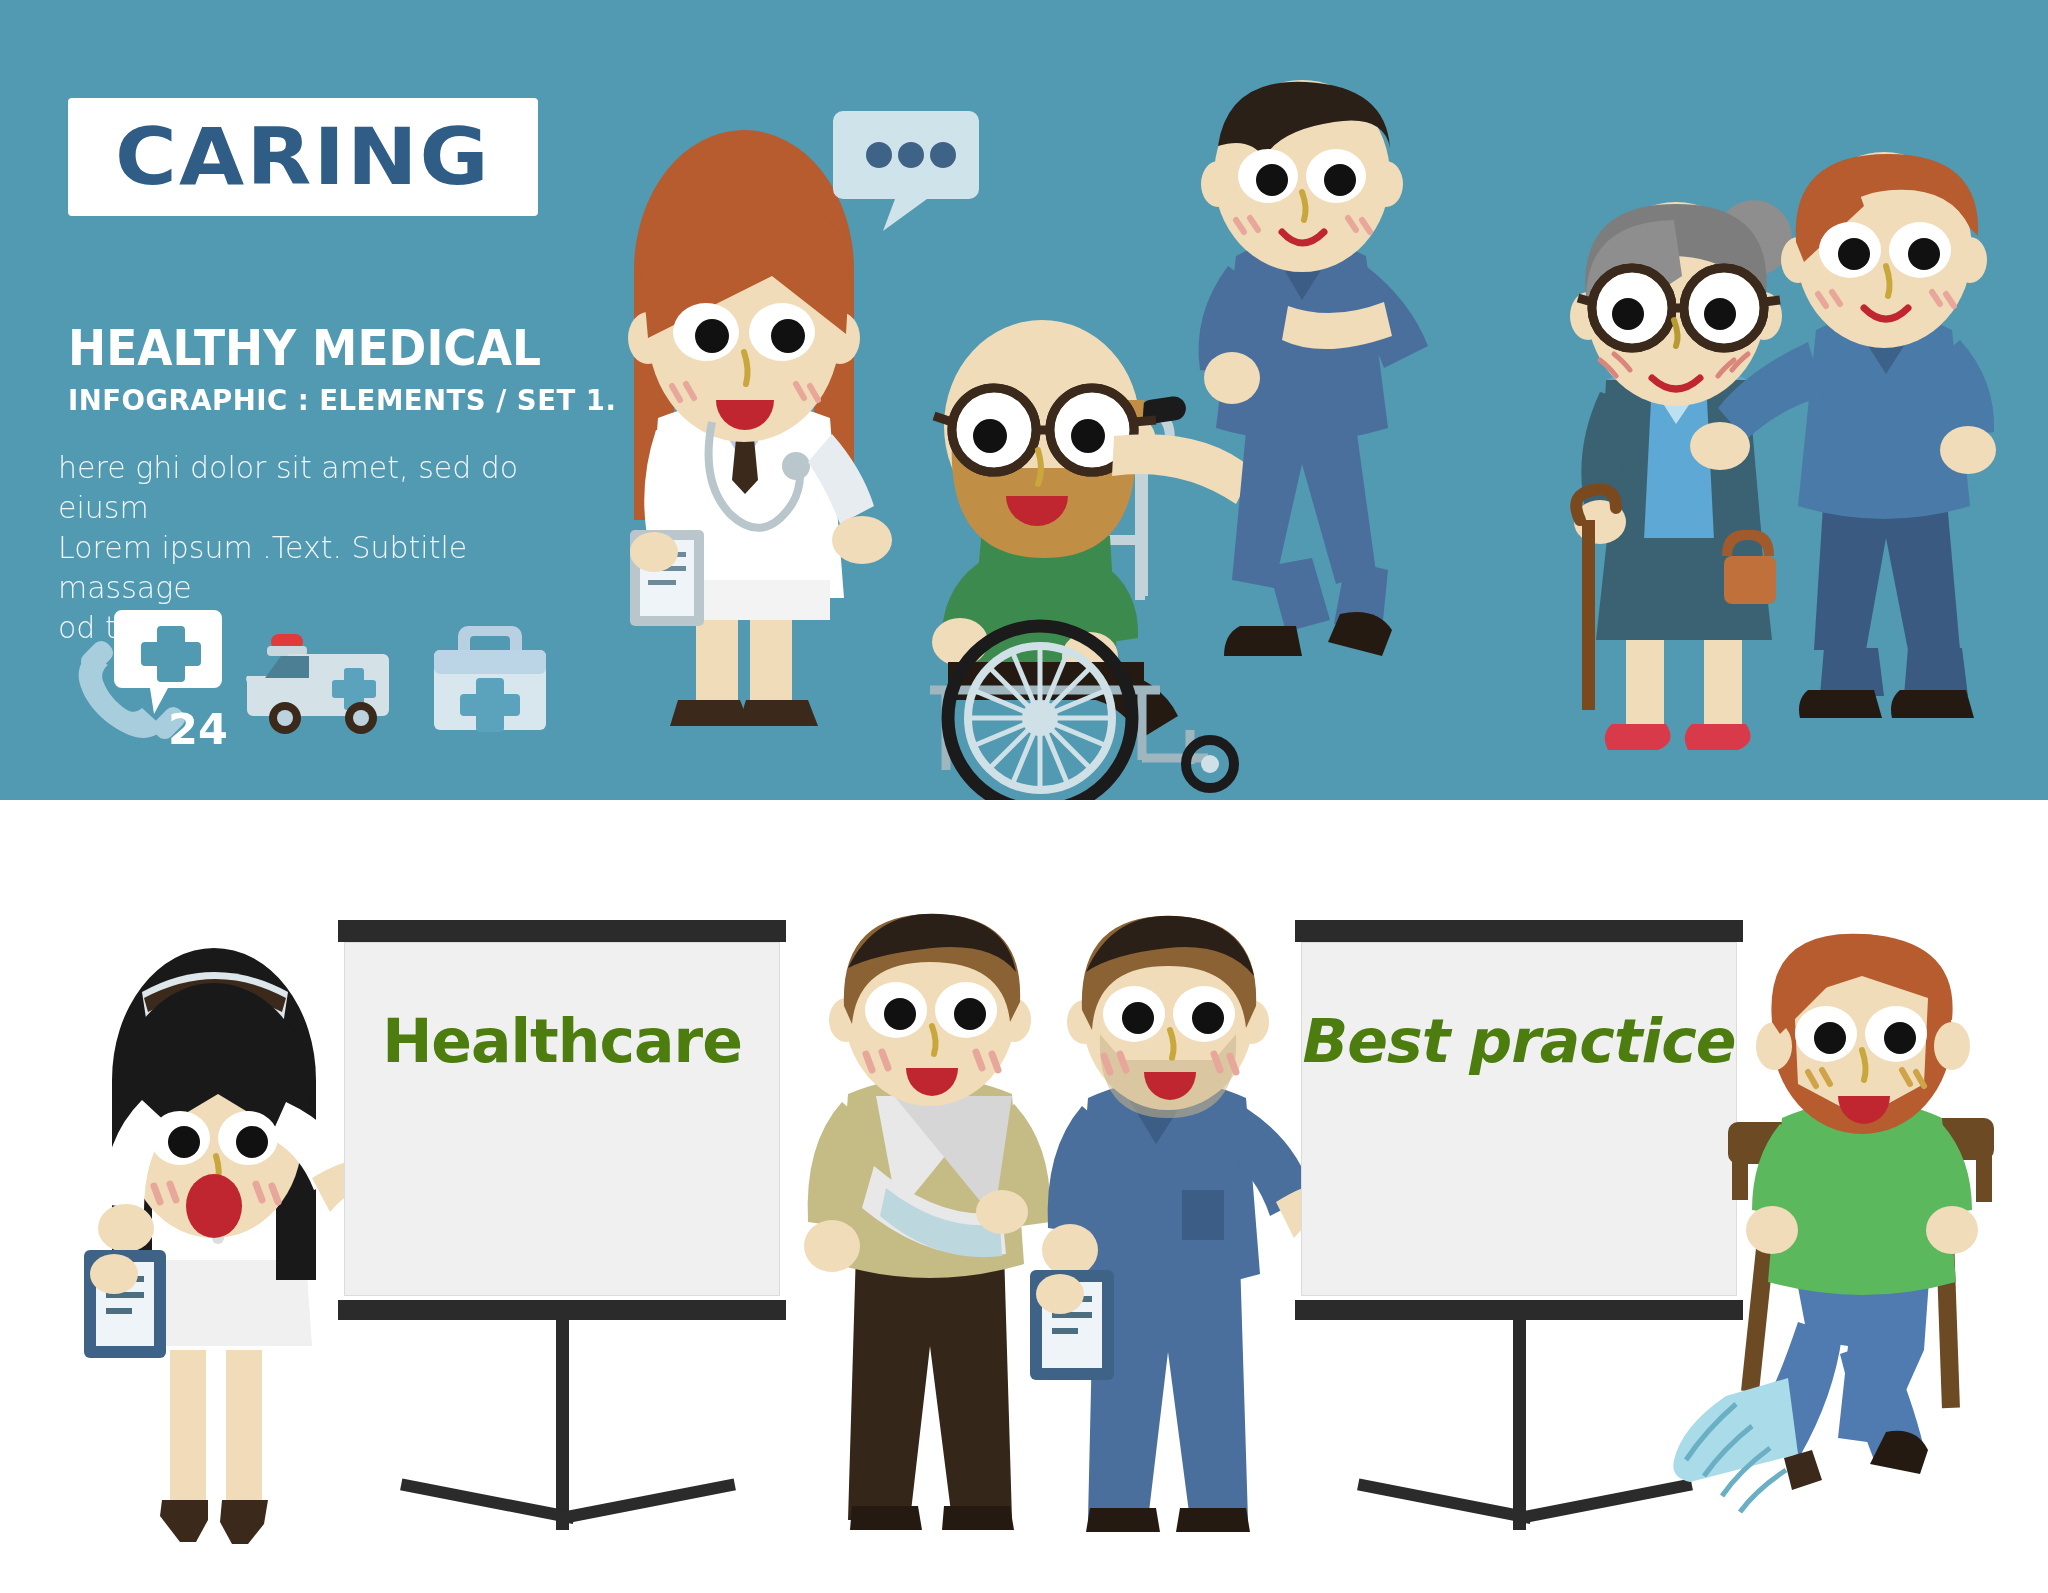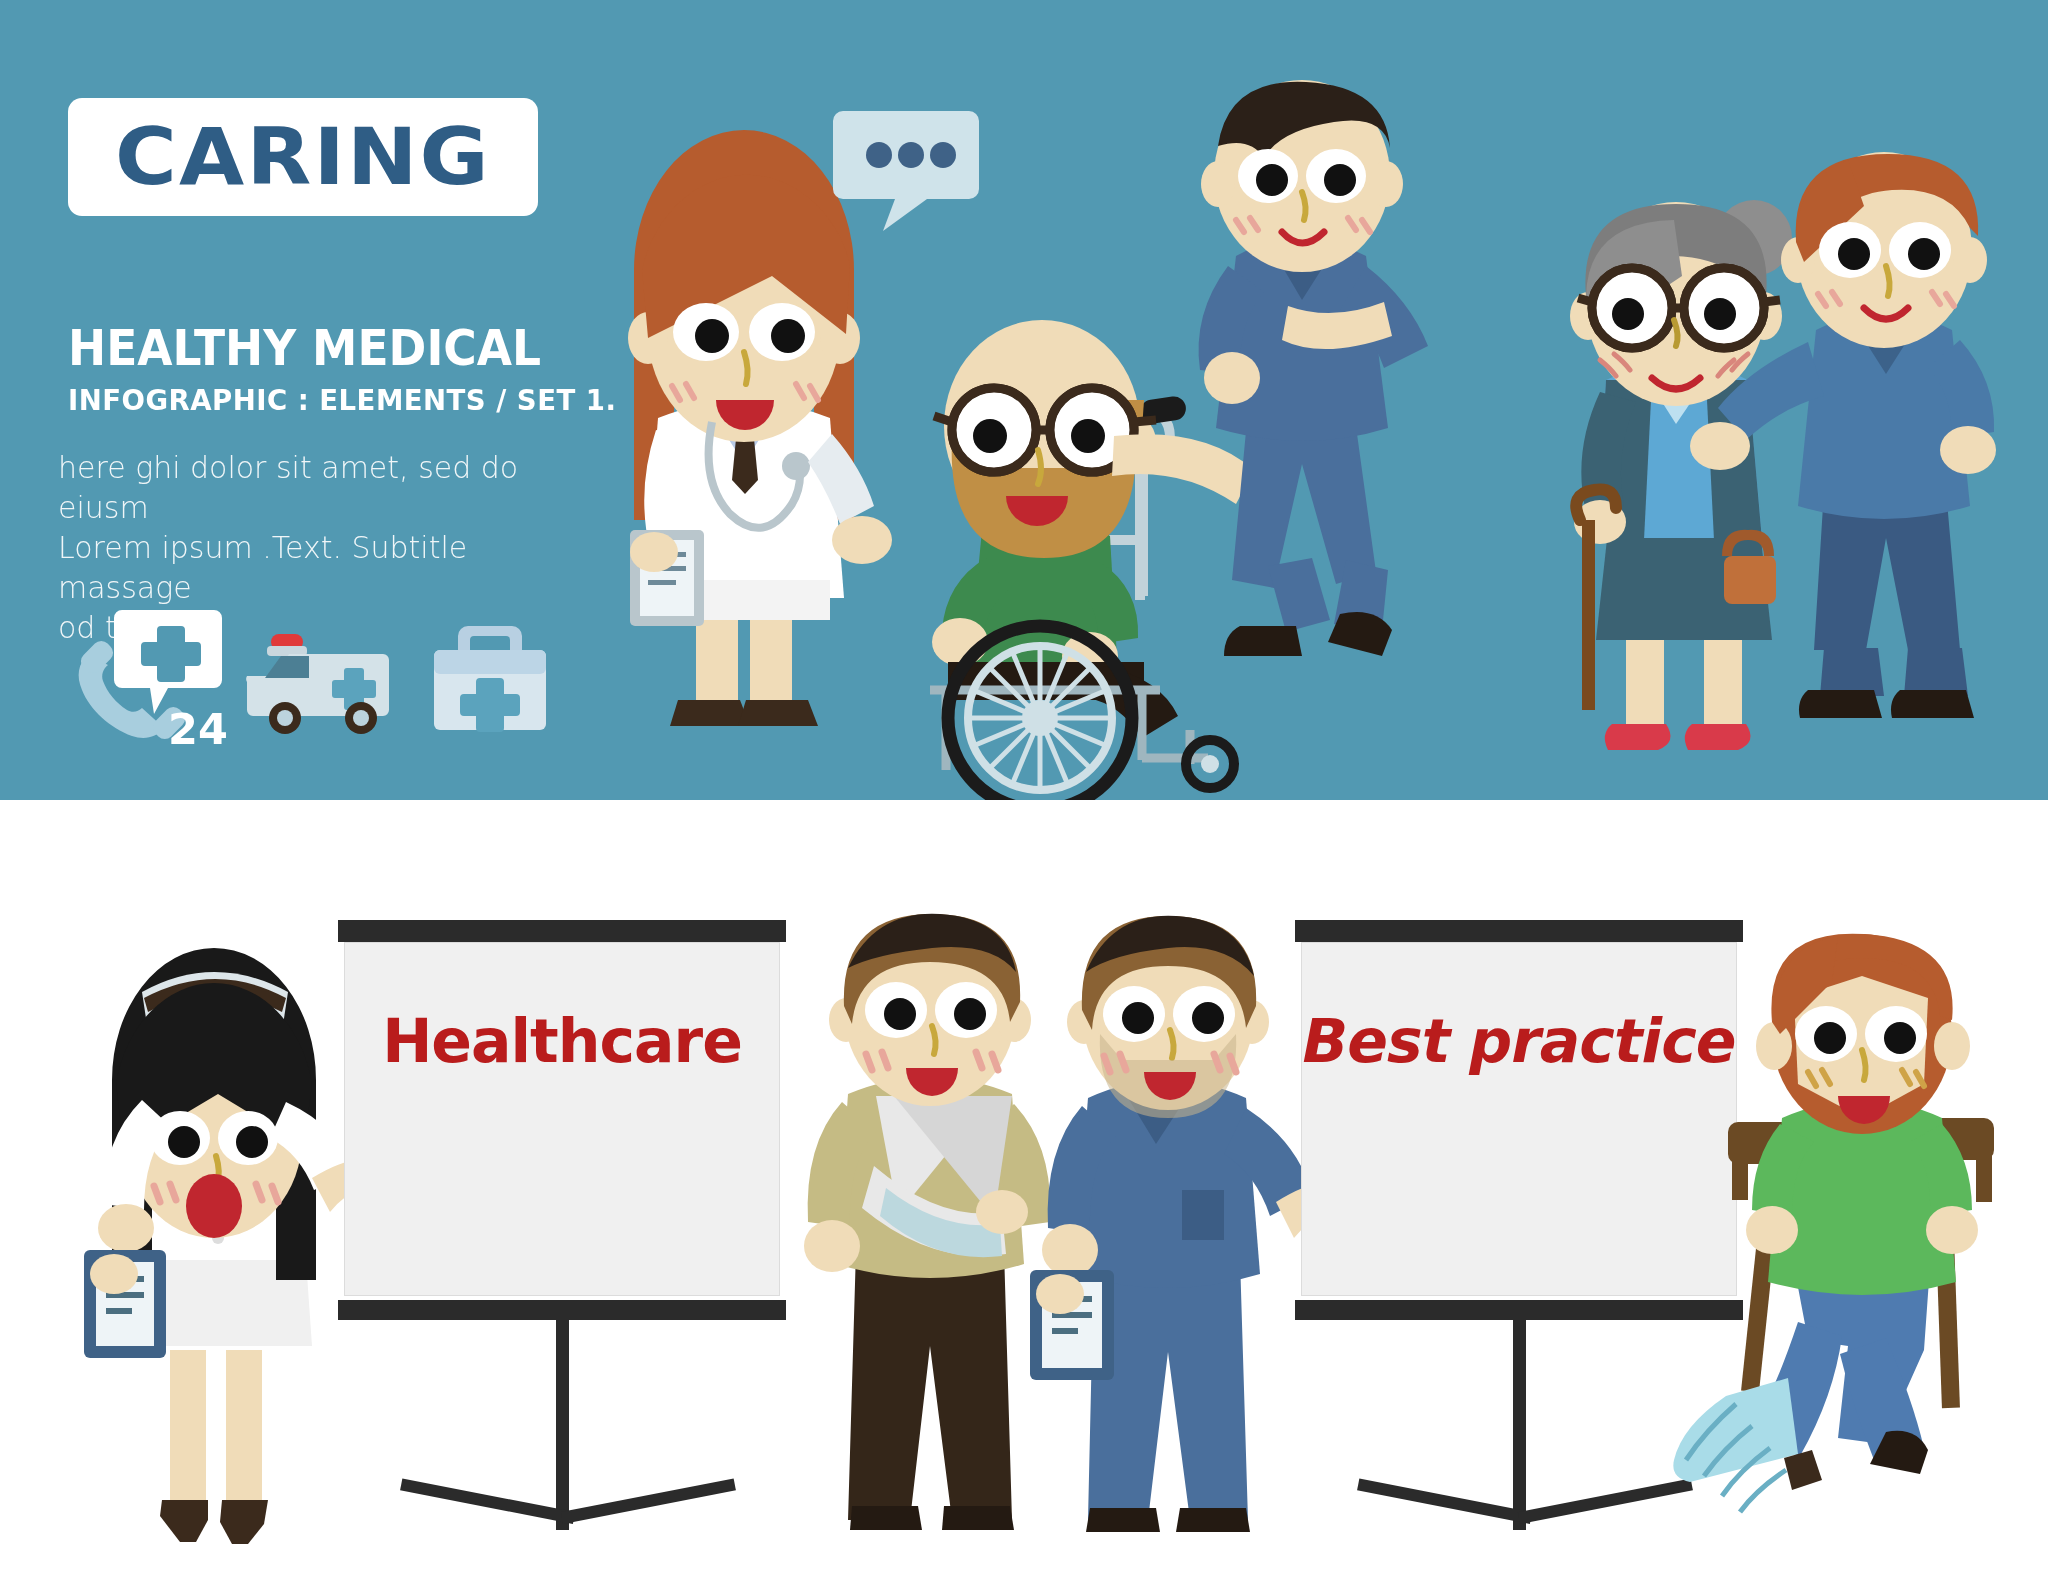--- a/index.html
+++ b/index.html
@@ -3,21 +3,21 @@
 <meta charset="utf-8">
 <style>
   html,body{margin:0;padding:0;background:#fff;}
   body{font-family:"Liberation Sans",sans-serif;}
   #stage{position:relative;width:2048px;height:1593px;overflow:hidden;background:#fff;}
 
   
   #header-band{position:absolute;left:0;top:0;width:2048px;height:800px;background:#5299b2;overflow:hidden;}
 
   
-  #title-plate{position:absolute;left:68px;top:98px;width:470px;height:118px;background:#ffffff;border-radius:14px;
+  #title-plate{position:absolute;left:68px;top:98px;width:470px;height:118px;background:#ffffff;border-radius:4px;
                display:flex;align-items:center;justify-content:center;}
   #title-text{font-family:"DejaVu Sans",sans-serif;font-weight:bold;font-size:78px;letter-spacing:2px;color:#2f5d85;
               transform:scaleX(1.08);line-height:1;}
   .hl{position:absolute;color:#fff;font-family:"DejaVu Sans",sans-serif;font-weight:bold;}
   #subtitle1{left:68px;top:320px;font-size:49px;letter-spacing:0px;transform:scaleX(.93);transform-origin:left center;}
   #subtitle2{left:68px;top:383px;font-size:29px;letter-spacing:.5px;transform:scaleX(.95);transform-origin:left center;}
   #body-copy{position:absolute;left:58px;top:448px;width:490px;color:#f0f6f8;font-family:"DejaVu Sans",sans-serif;
              font-size:30px;line-height:40px;font-weight:300;}
 
   
@@ -25,21 +25,21 @@
   .icon-wrap{position:absolute;}
 
   
   #lower{position:absolute;left:0;top:800px;width:2048px;height:793px;background:#ffffff;}
 
   .board{position:absolute;}
   .board-top{position:absolute;left:0;top:0;height:22px;width:100%;background:#2b2b2b;}
   .board-face{position:absolute;left:6px;top:22px;background:#f0f0f0;border:1px solid #dcdcdc;}
   .board-bottom{position:absolute;left:0;height:20px;width:100%;background:#2b2b2b;}
   .board-label{position:absolute;width:100%;text-align:center;font-family:"DejaVu Sans",sans-serif;font-weight:bold;
-               color:#b91c1c;font-size:60px;letter-spacing:-1px;}
+               color:#4d7c0f;font-size:60px;letter-spacing:-1px;}
   .leg{position:absolute;background:#2b2b2b;}
 
   svg{display:block;overflow:visible;}
 </style>
 </head>
 <body>
 
 <div id="stage">
 
   <div id="header-band">

